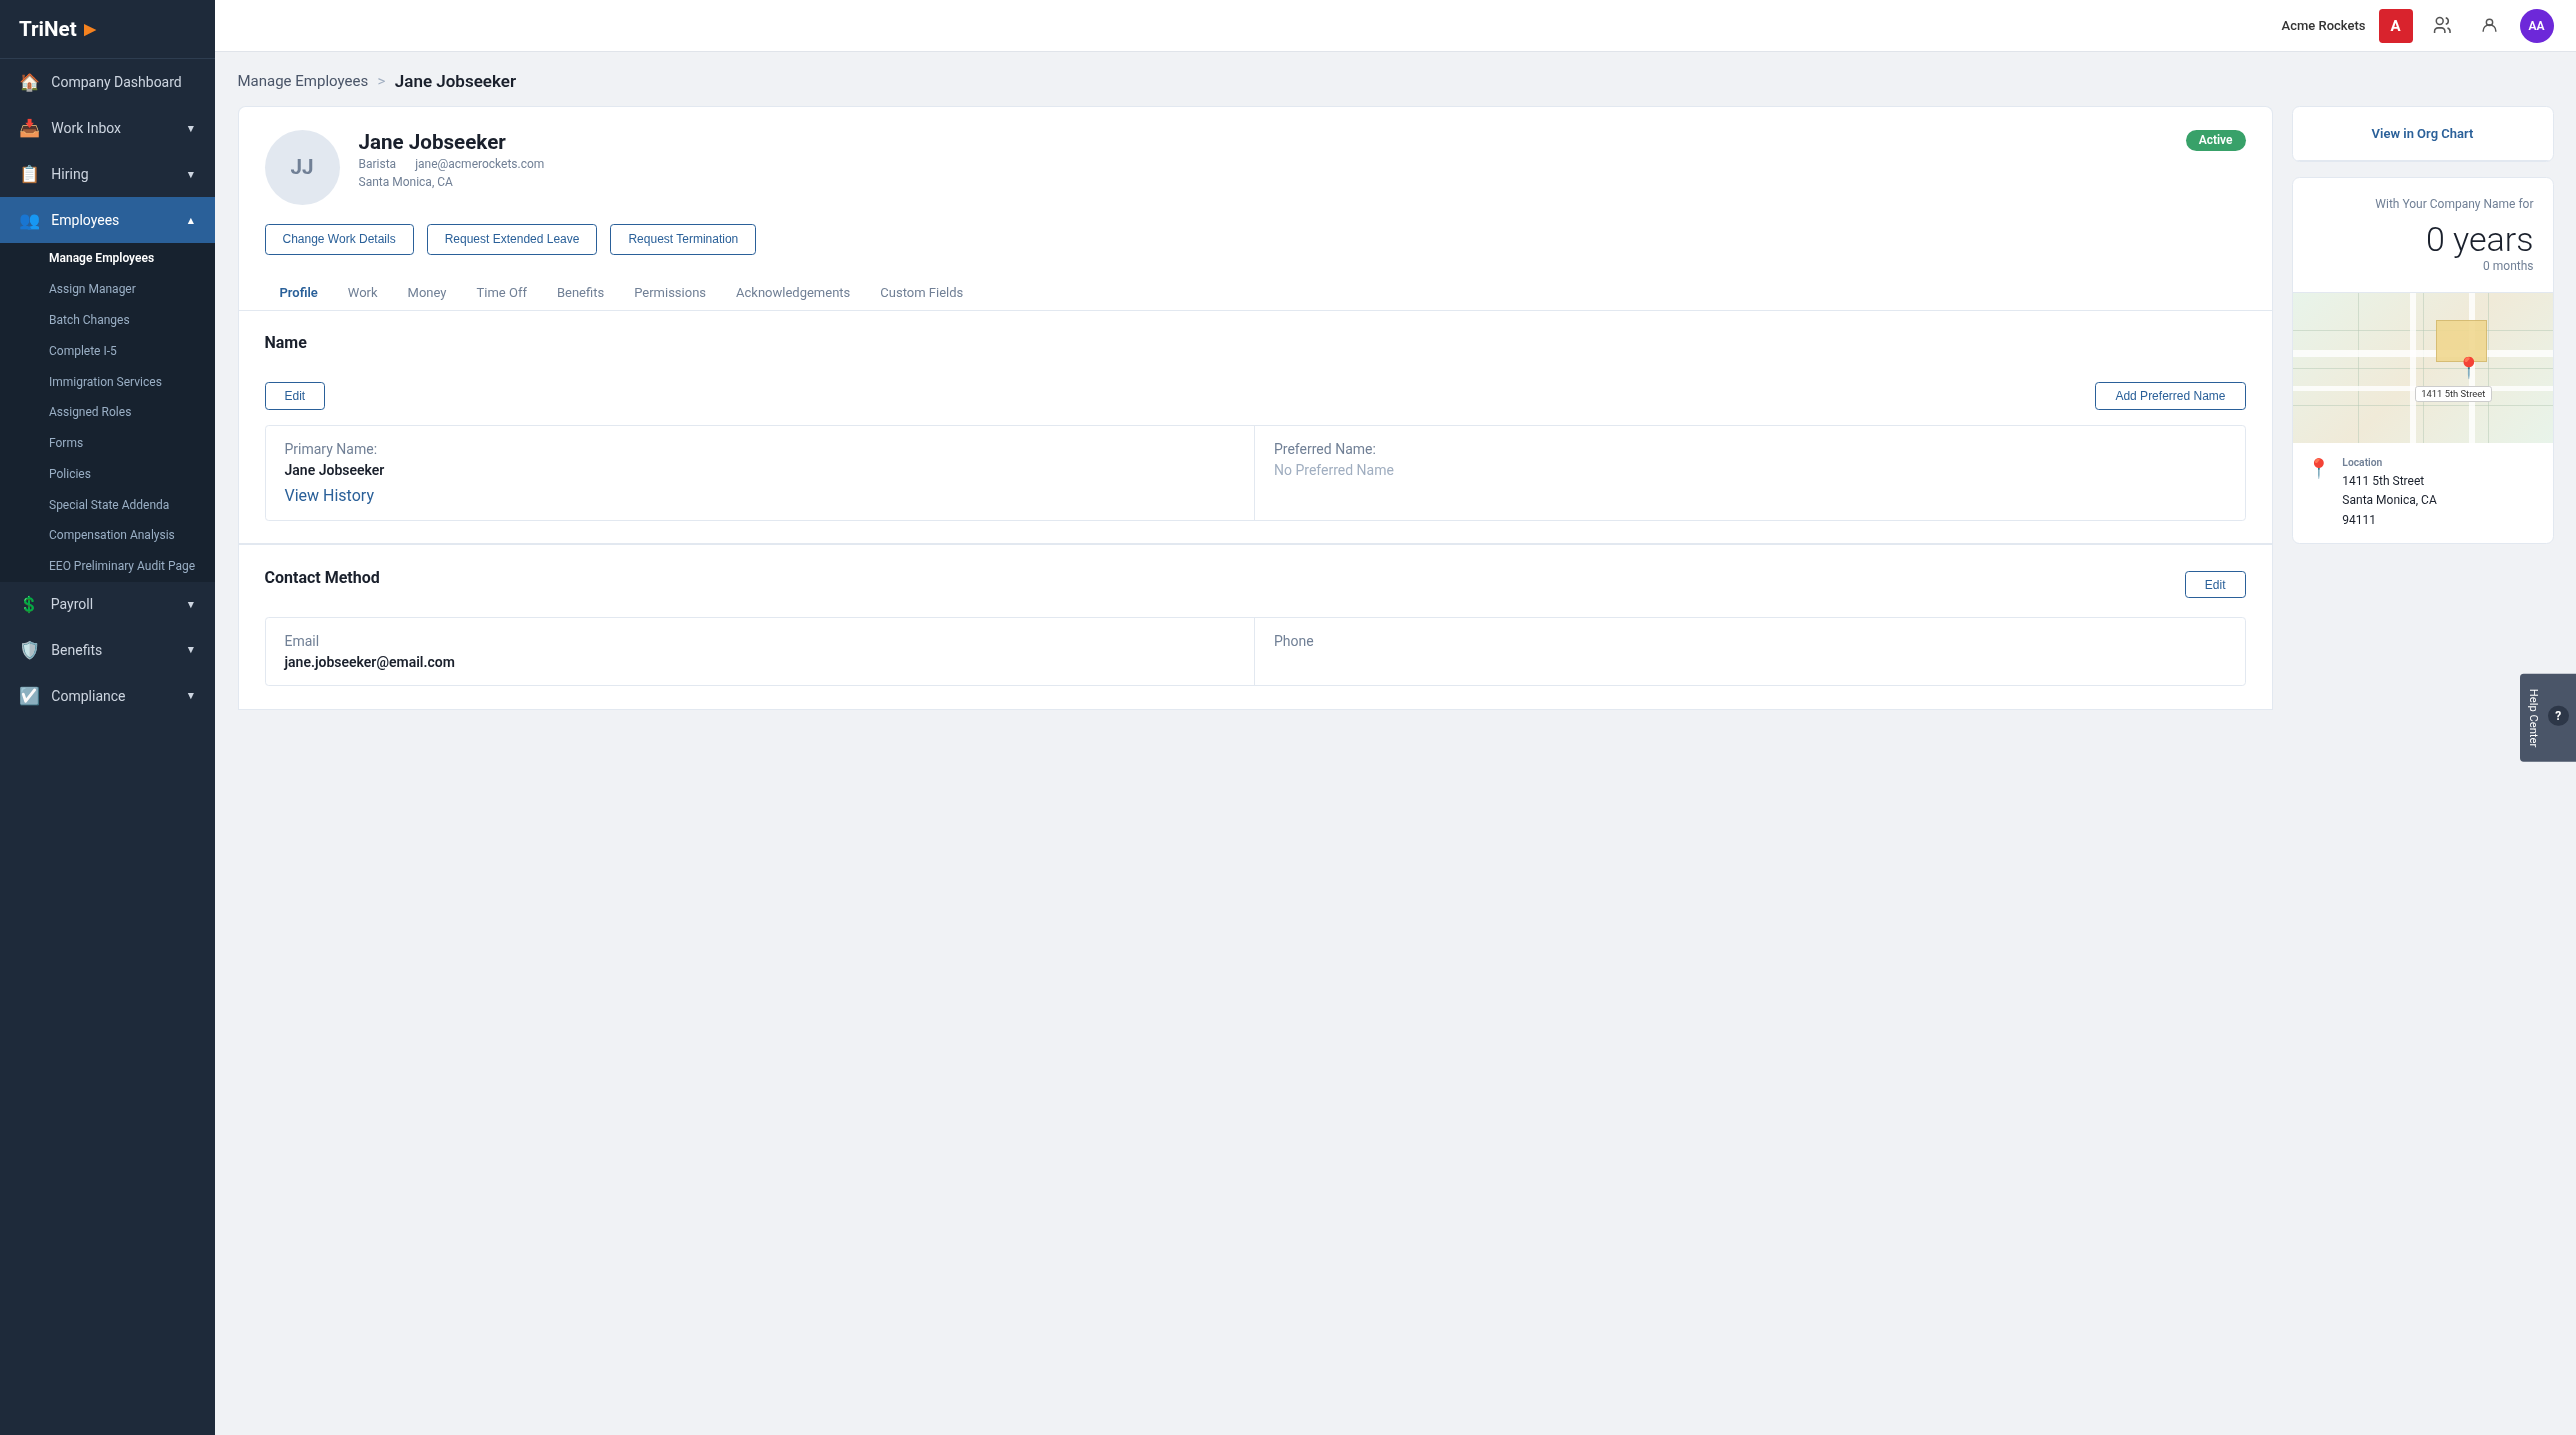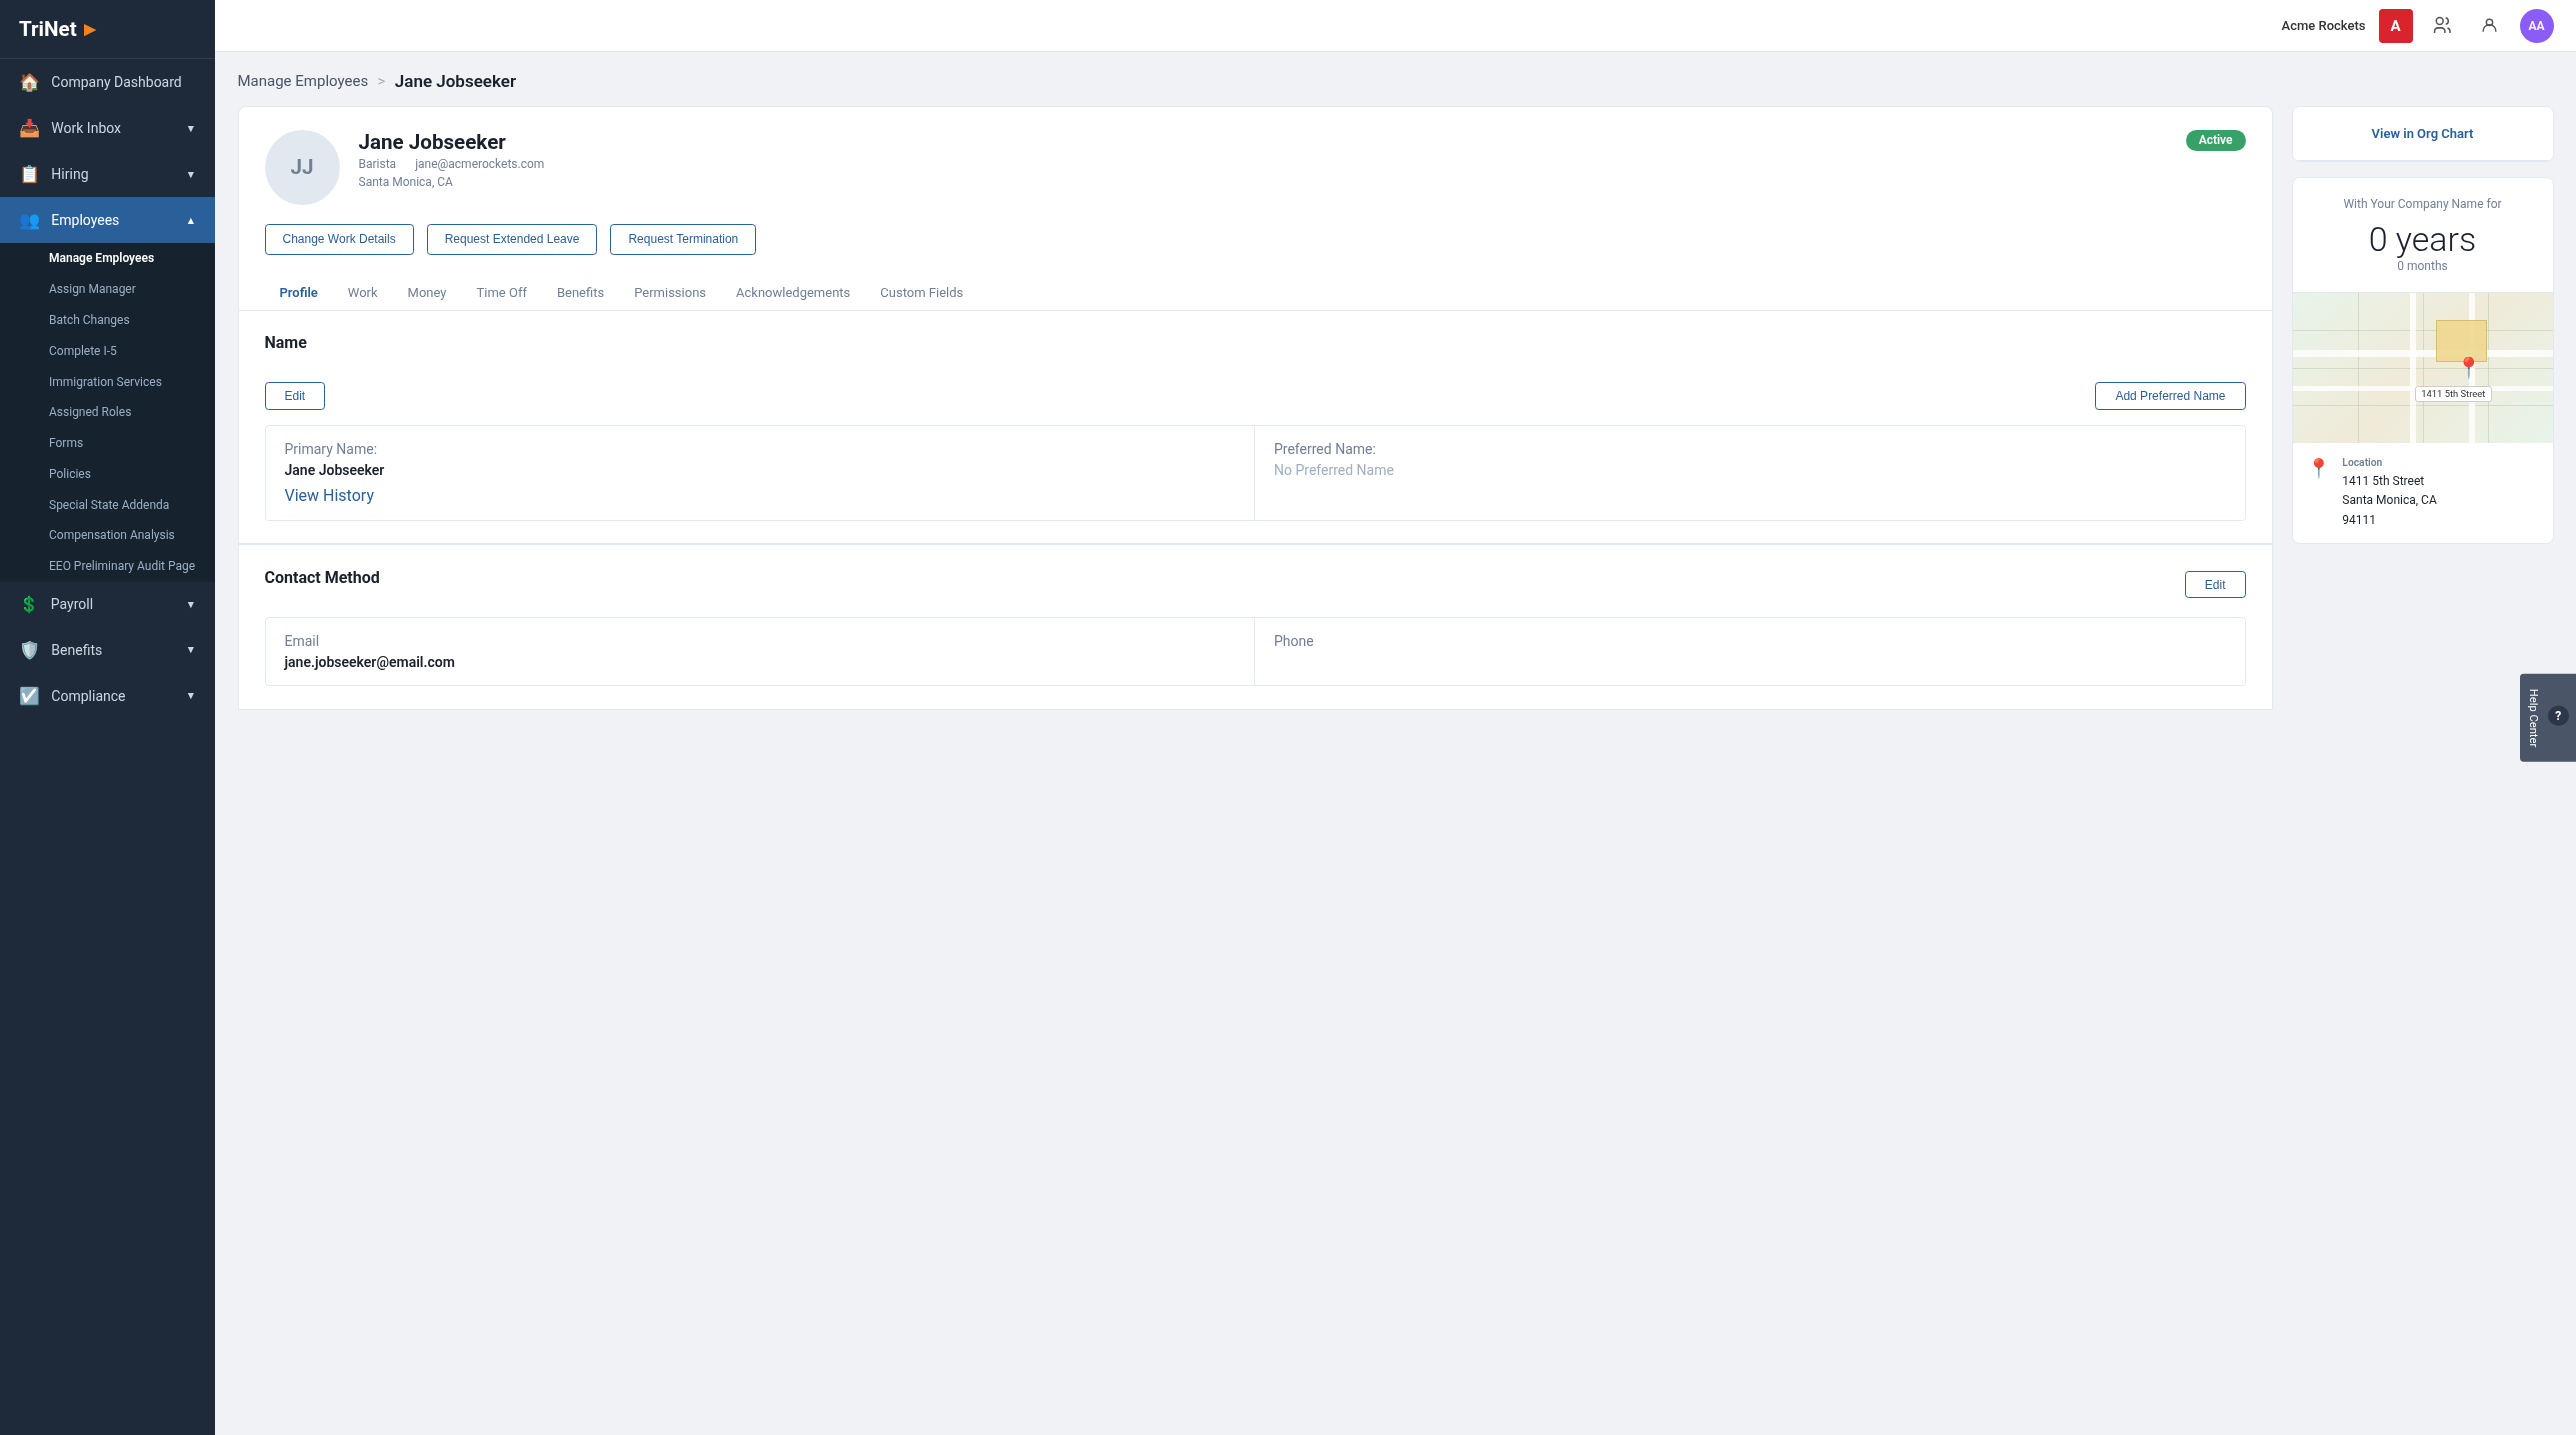--- a/index.html
+++ b/index.html
@@ -77,21 +77,21 @@
     .topbar-icon-btn {
       width: 34px; height: 34px;
       display: flex; align-items: center; justify-content: center;
       cursor: pointer;
       color: #555;
       font-size: 19px;
       border-radius: 50%;
     }
     .topbar-avatar {
       width: 34px; height: 34px;
-      background: #8b5cf6;
+      background: #6d28d9;
       color: #fff;
       border-radius: 50%;
       display: flex; align-items: center; justify-content: center;
       font-size: 12px; font-weight: 600; cursor: pointer;
     }
 
     
     #content {
       flex: 1;
       overflow-y: auto;
@@ -267,21 +267,21 @@
       text-align: center;
       color: #2a6099;
       font-size: 13px;
       font-weight: 600;
       cursor: pointer;
       border-bottom: 0.9px solid #e2e8f0;
     }
 
     .tenure-section {
       padding: 19px;
-      text-align: center;
+      text-align: right;
       border-bottom: 0.9px solid #e2e8f0;
     }
     .tenure-label-small { font-size: 12px; color: #718096; margin-bottom: 7.5px; }
     .tenure-years { font-size: 34px; font-weight: 300; color: #1a202c; }
     .tenure-months { font-size: 12px; color: #718096; }
 
     .map-section { position: relative; }
     .map-placeholder {
       width: 100%;
       height: 150px;

